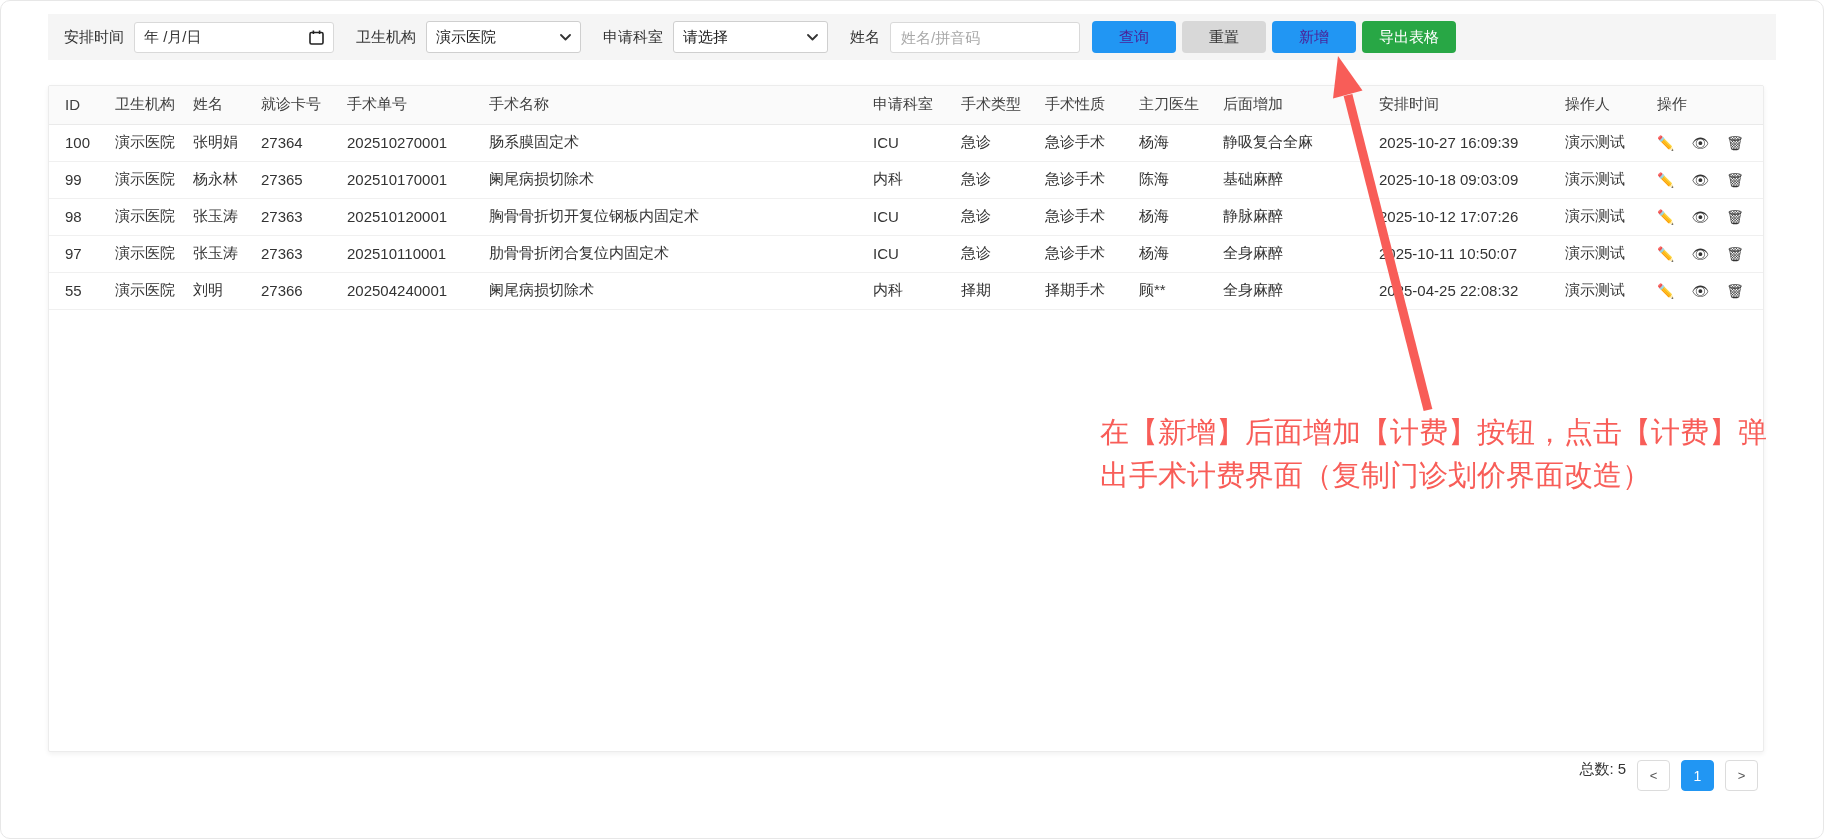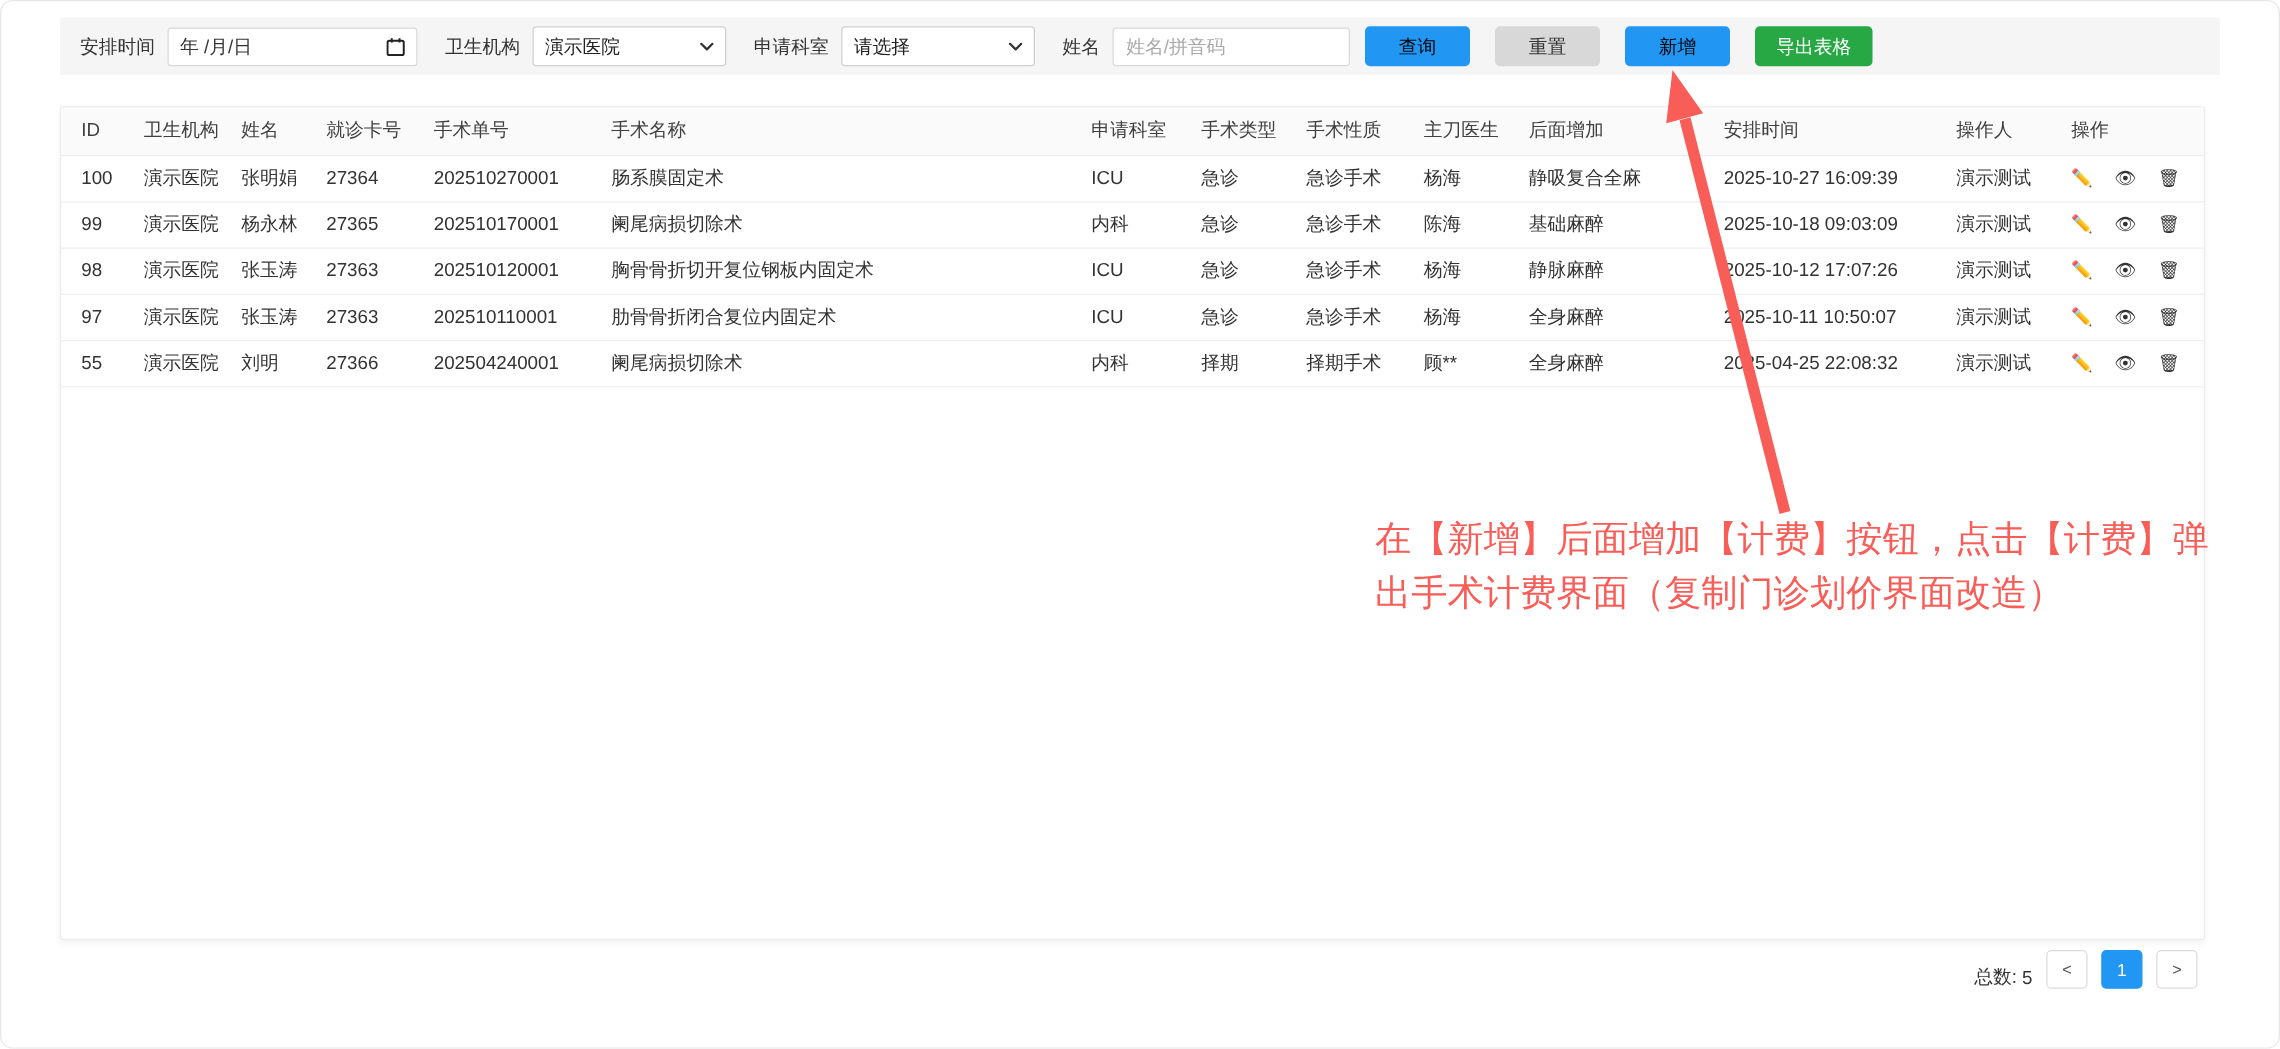--- a/index.html
+++ b/index.html
@@ -31,24 +31,24 @@
   .text-input {
     width:190px; height:31px; border:1px solid #d9d9d9; border-radius:3px;
     padding:0 10px; font-size:15px; color:#0f766e; background:#fff; outline:none;
     font-family:"Liberation Sans","DejaVu Sans",sans-serif;
   }
   .text-input::placeholder { color:#a9a9a9; }
   .btn {
     height:32px; border:none; border-radius:4px; font-size:15px; padding:0 27px;
     cursor:pointer; white-space:nowrap; font-family:inherit;
   }
-  .btn-primary { background:var(--blue); color:#000000; }
+  .btn-primary { background:var(--blue); color:#4c1d95; }
   .btn-reset { background:#d8d8d8; color:#333; }
   .btn-export { background:var(--green); color:#fff; padding:0 17px; }
-  .ml12 { margin-left:12px; } .ml10 { margin-left:20px; }
+  .ml12 { margin-left:12px; } .ml10 { margin-left:6px; }
 
   
   .table-card {
     position:absolute; left:48px; top:85px; width:1716px; height:667px;
     background:#fff; border:1px solid #ececec; border-radius:2px;
     box-shadow:0 2px 5px rgba(0,0,0,.06); overflow:hidden;
   }
   table { width:100%; border-collapse:collapse; table-layout:fixed; font-size:15px; color:#333; }
   th {
     text-align:left; font-weight:400; height:38px; padding:0 4px 0 16px;
@@ -61,21 +61,21 @@
   
   .annotation {
     position:absolute; left:1100px; top:398px; width:695px;
     font-size:29px; line-height:43px; color:var(--red); letter-spacing:0;margin-top:13px;
   }
   .arrow-svg { position:absolute; left:0; top:0; width:1824px; height:839px; pointer-events:none; z-index:10; }
   .arrow-svg line { stroke:var(--red); }
   .arrow-svg polygon { fill:var(--red); }
 
   
-  .pagination { position:absolute; right:66px; top:760px; display:flex; align-items:flex-end; font-size:15px; color:#333; }
+  .pagination { position:absolute; right:66px; top:760px; display:flex; align-items:flex-start; font-size:15px; color:#333; }
   .total-label { margin-right:4px; }
   .pg-btn {
     width:33px; height:31px; border:1px solid #dcdcdc; background:#fff; border-radius:4px;
     margin-left:11px; display:flex; align-items:center; justify-content:center;
     font-size:13px; color:#555; cursor:pointer;
   }
   .pg-btn.active { background:var(--blue); border-color:var(--blue); color:#fff; font-size:14px; }
 
   .cal-icon svg, .chev-icon svg { display:block; }
 </style>

